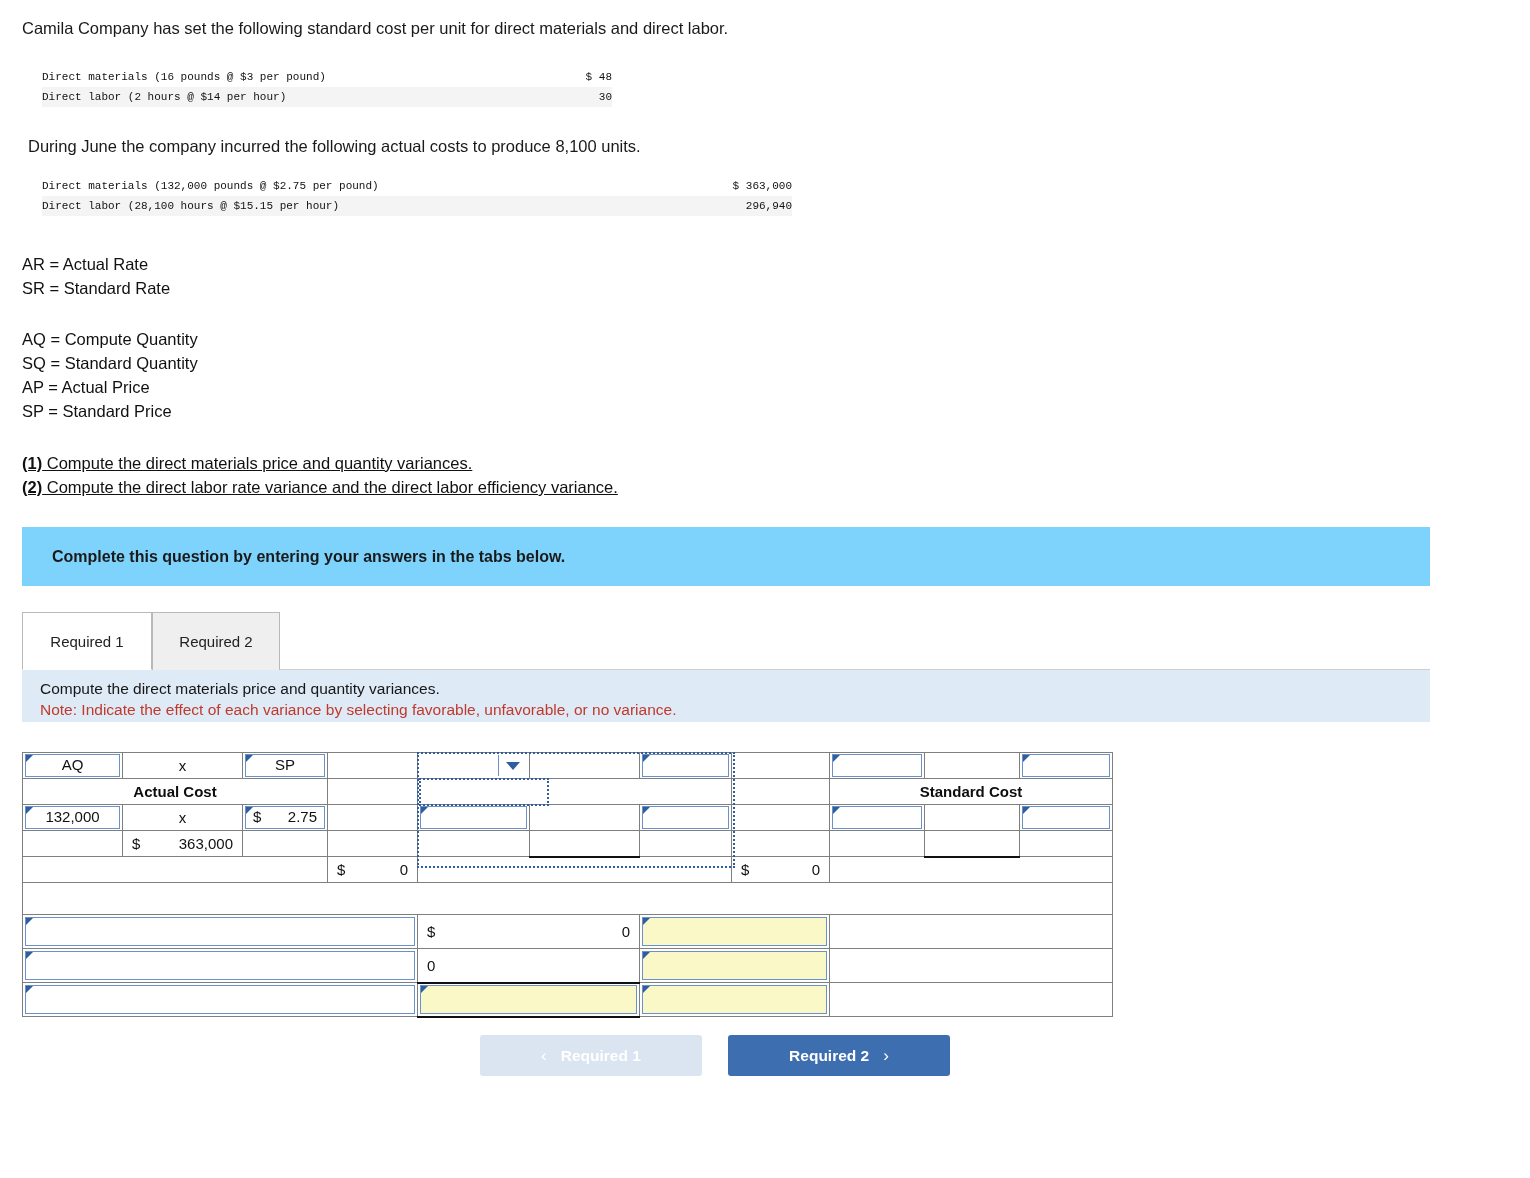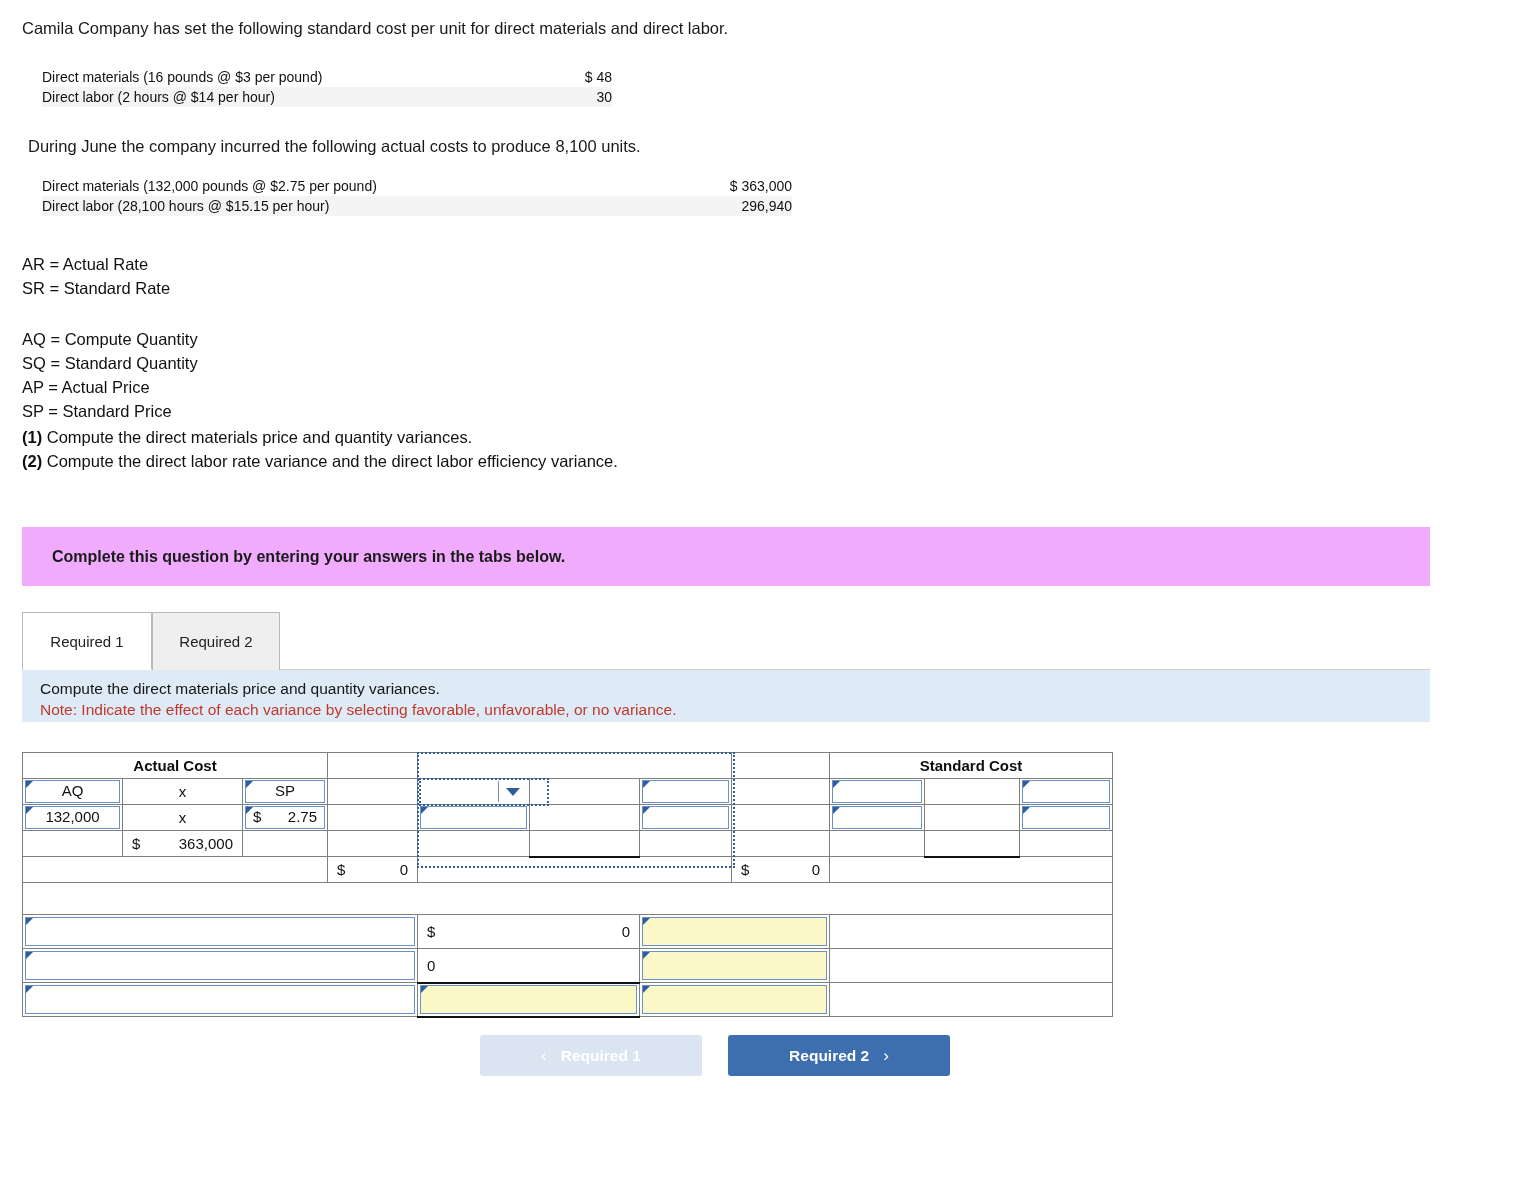--- a/index.html
+++ b/index.html
@@ -13,45 +13,45 @@
     -webkit-font-smoothing:antialiased;
   }
   .page { position:relative; width:1530px; height:1178px; padding:7px; }
 
   
   .prose { font-size:16.5px; line-height:1.25; color:#1a1a1a; }
   .intro1 { position:absolute; left:22px; top:18px; }
   .intro2 { position:absolute; left:28px; top:136px; }
 
   
-  .mono-table { position:absolute; font-family:Liberation Sans, sans-serif;
-                font-size:14px; line-height:20px; border-collapse:collapse; }
+  .mono-table { position:absolute; font-family:Liberation Mono, monospace;
+                font-size:11px; line-height:20px; border-collapse:collapse; }
   .mono-table td { padding:0 0 0 0; white-space:pre; }
   .mono-table tr.shade td { background:#f4f4f4; }
   .mono-table .lbl { padding-right:10px; }
   .mono-table .num { text-align:right; }
   #facts1 { left:42px; top:67px; }
   #facts1 .lbl { width:450px; }
   #facts1 .num { width:120px; }
   #facts2 { left:42px; top:176px; }
   #facts2 .lbl { width:600px; }
   #facts2 .num { width:150px; }
 
   
   .defs { position:absolute; left:22px; font-size:16.5px; line-height:24px; }
   #defs-rate  { top:252px; }
   #defs-qty   { top:327px; }
-  #defs-tasks { top:425px; }
+  #defs-tasks { top:451px;text-decoration:underline; }
   .defs div { white-space:nowrap; }
   .defs b { font-weight:bold; }
 
   
   .banner {
     position:absolute; left:22px; top:527px; width:1408px; height:59px;
-    background:#f0abfc; display:flex; align-items:center;
+    background:#7dd3fc; display:flex; align-items:center;
   }
   .banner span { font-weight:bold; font-size:16px; padding-left:30px; color:#1a1a1a; }
 
   
   .tabstrip { position:absolute; left:22px; top:612px; width:1408px; height:58px; }
   .tabstrip .underline {
     position:absolute; left:0; bottom:0; width:1408px; height:1px; background:#cfcfcf;
   }
   .tab {
     position:absolute; top:0; height:58px; padding:0 22px;
@@ -223,28 +223,20 @@
           <col style="width:110px">
           <col style="width:92px">
         <col style="width:98px">
         <col style="width:95px">
           <col style="width:95px">
           <col style="width:93px">
       </colgroup>
 
       <tbody>
           <tr>
-        <td class="hdr" colspan="3">Actual Cost</td>
-        <td class="nobord"></td>
-        <td class="hdr" colspan="3"></td>
-        <td class="nobord"></td>
-        <td class="hdr" colspan="3">Standard Cost</td>
-      </tr>
-
-      <tr>
         <td class="plain">
           <span class="inp">
             <span class="t">AQ</span>
           </span>
         </td>
         <td class="plain val">x</td>
         <td class="plain">
           <span class="inp">
             <span class="t">SP</span>
           </span>
@@ -271,20 +263,28 @@
         </td>
         <td class="plain"></td>
         <td class="plain">
           <span class="inp">
                 <span class="t"></span>
               </span>
         </td>
       </tr>
 
       <tr>
+        <td class="hdr" colspan="3">Actual Cost</td>
+        <td class="nobord"></td>
+        <td class="hdr" colspan="3"></td>
+        <td class="nobord"></td>
+        <td class="hdr" colspan="3">Standard Cost</td>
+      </tr>
+
+      <tr>
         <td class="plain">
           <span class="inp">
             <span class="t">132,000</span>
           </span>
         </td>
         <td class="plain val">x</td>
         <td class="plain">
           <span class="inp">
             <span class="money">
               <span>$</span>

